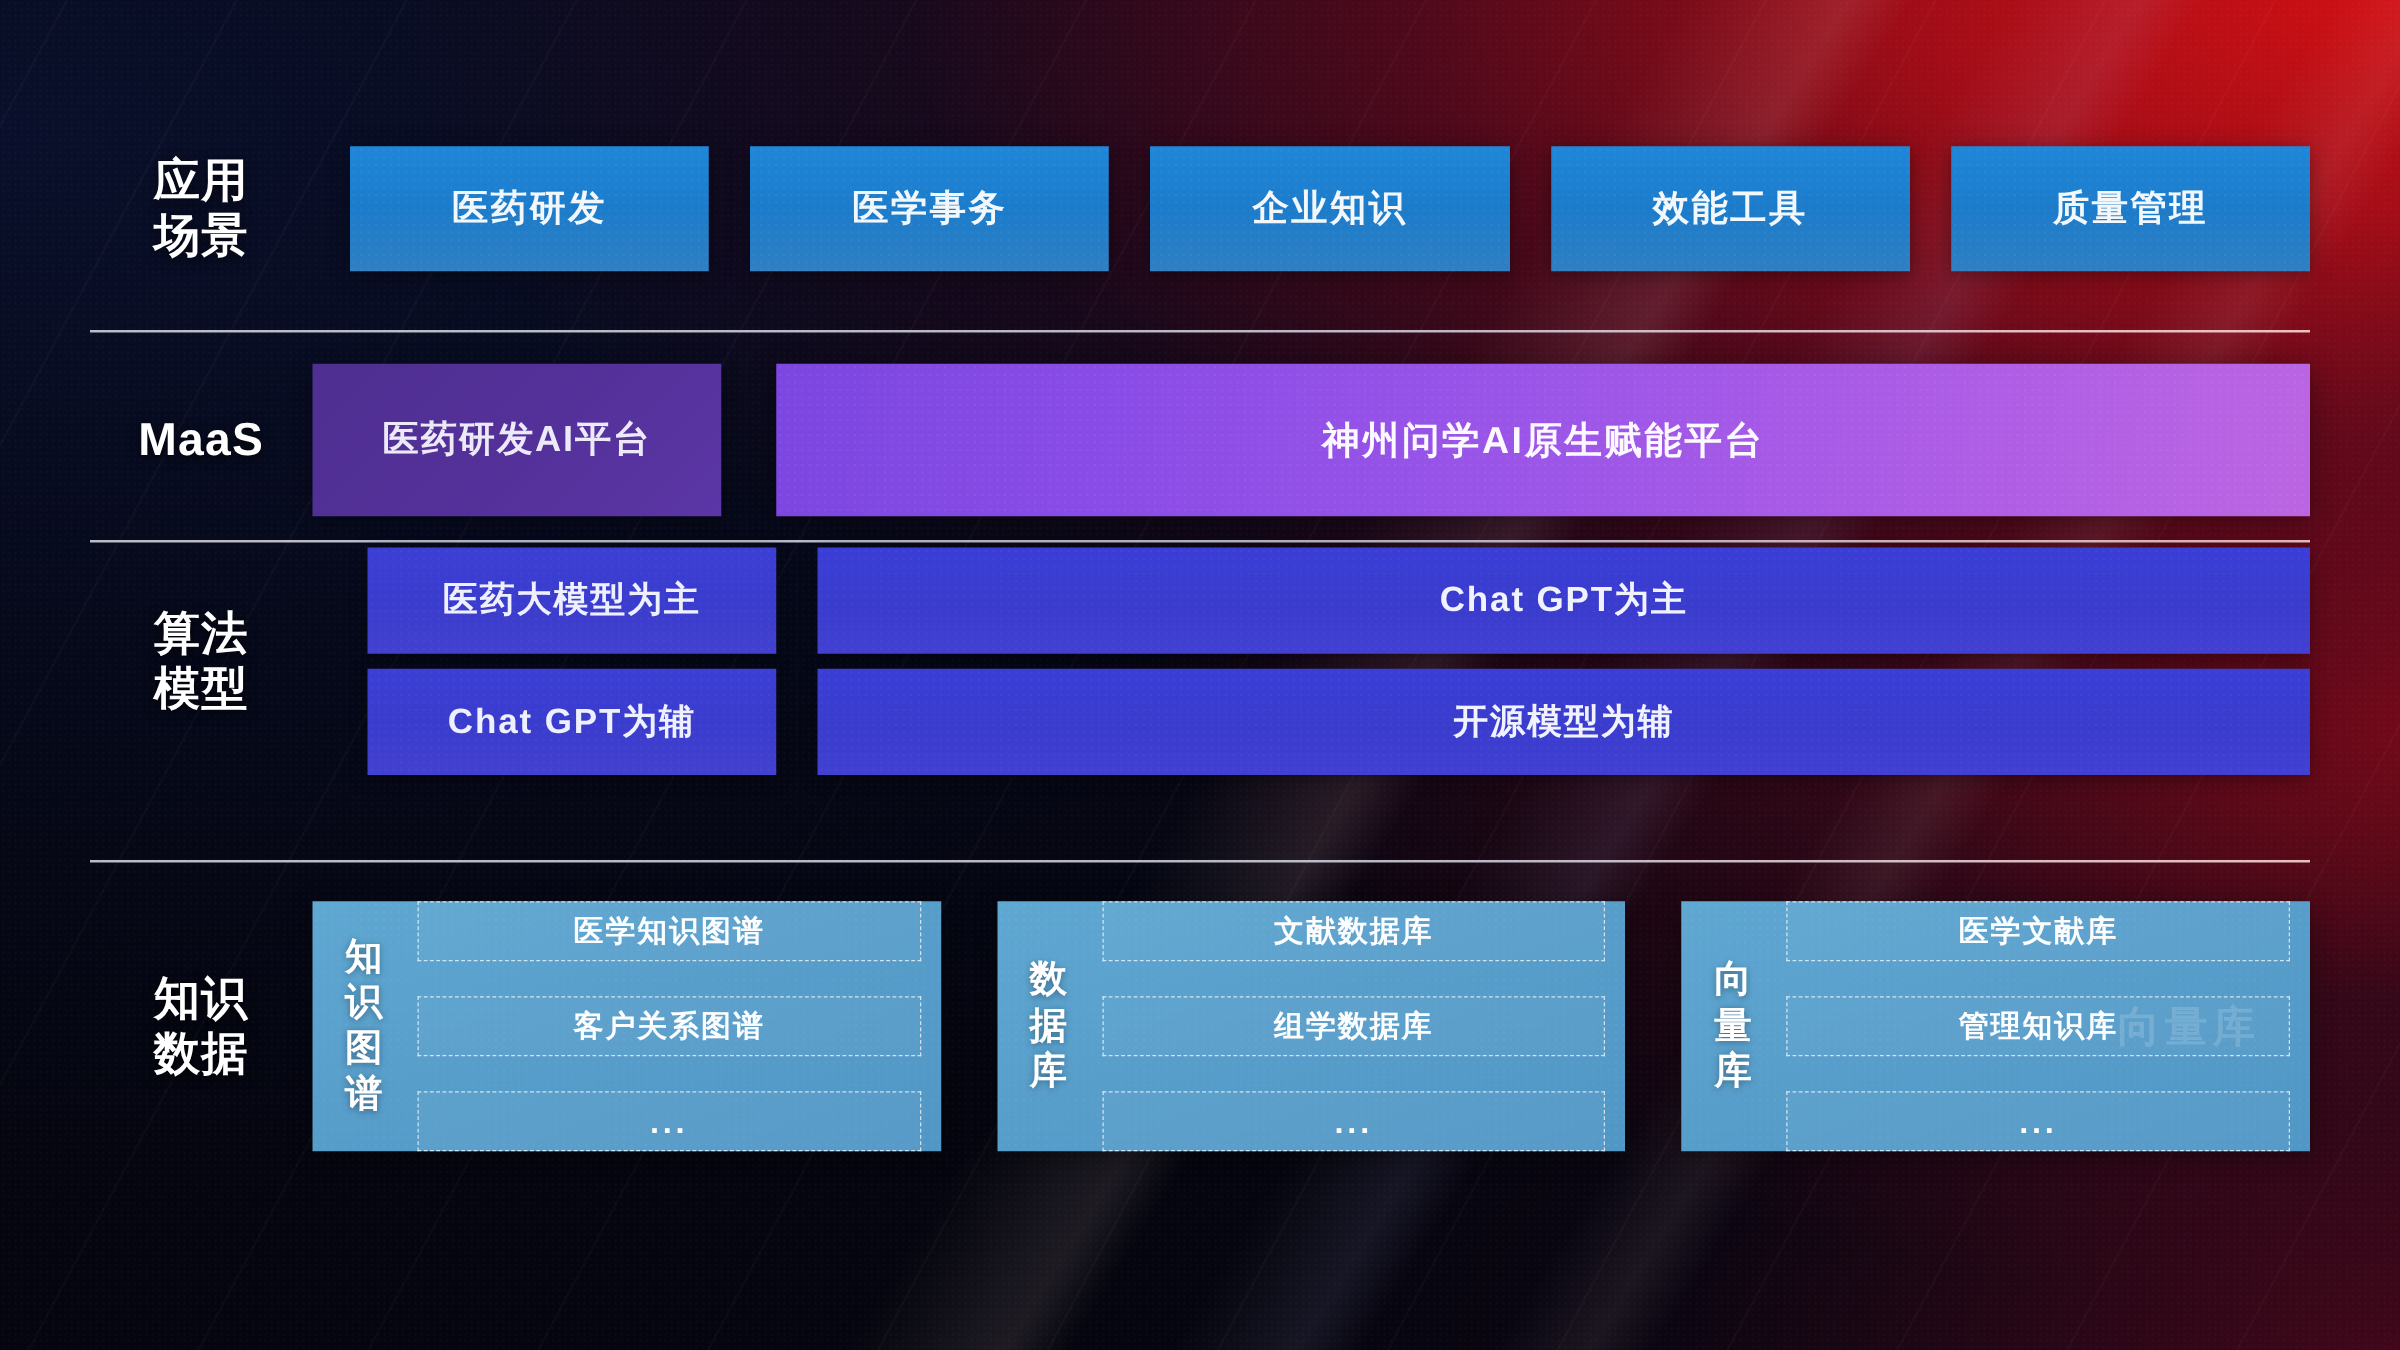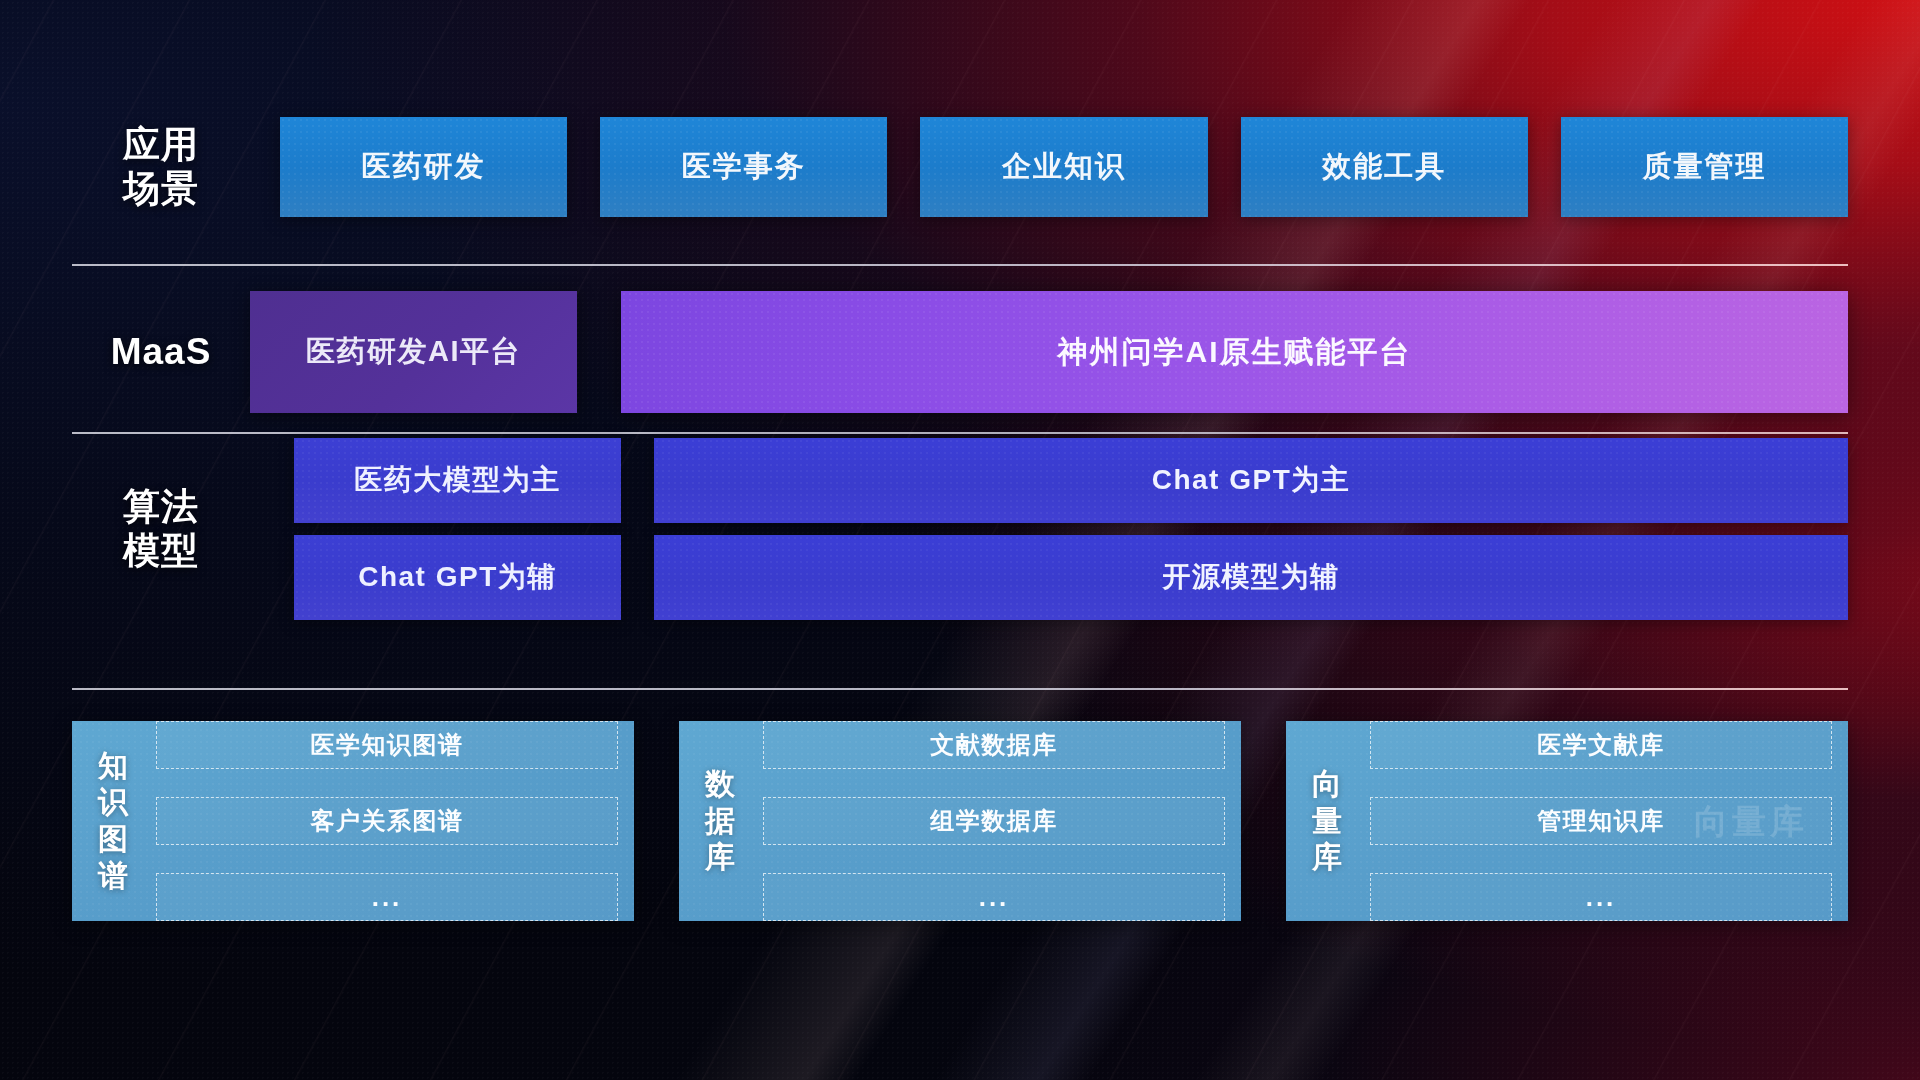--- a/index.html
+++ b/index.html
@@ -319,20 +319,22 @@
               <span>开源模型为辅</span>
             </div>
           </div>
         </div>
       </div>
     </div>
 
     <div class="divider" style="top:688px;"></div>
 
     <div class="row" style="top:721px; height:200px;">
+      <div class="row-label">知识
+数据</div>
       <div class="row-body">
         <div class="kd-body">
 
           <div class="kd-panel">
             <div class="kd-title">知识图谱</div>
             <div class="kd-items">
               <div class="kd-item">医学知识图谱</div>
               <div class="kd-item">客户关系图谱</div>
               <div class="kd-item ellipsis">...</div>
             </div>

